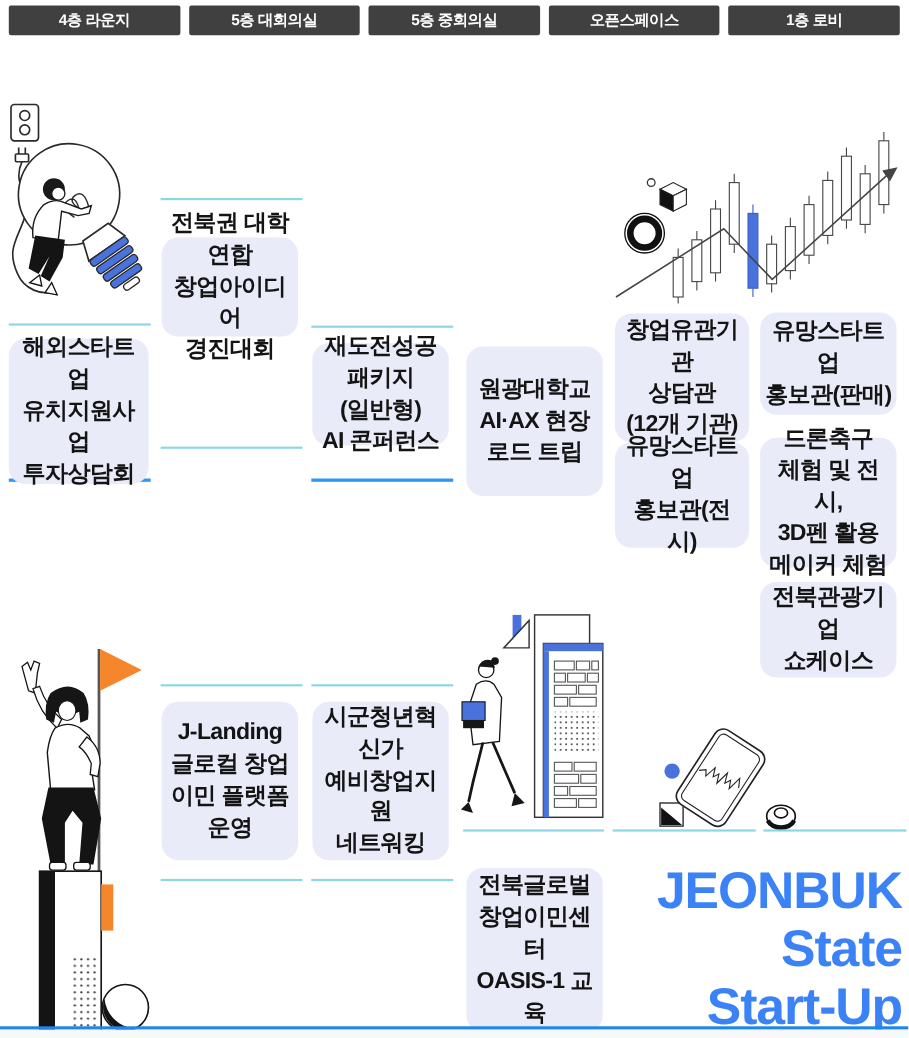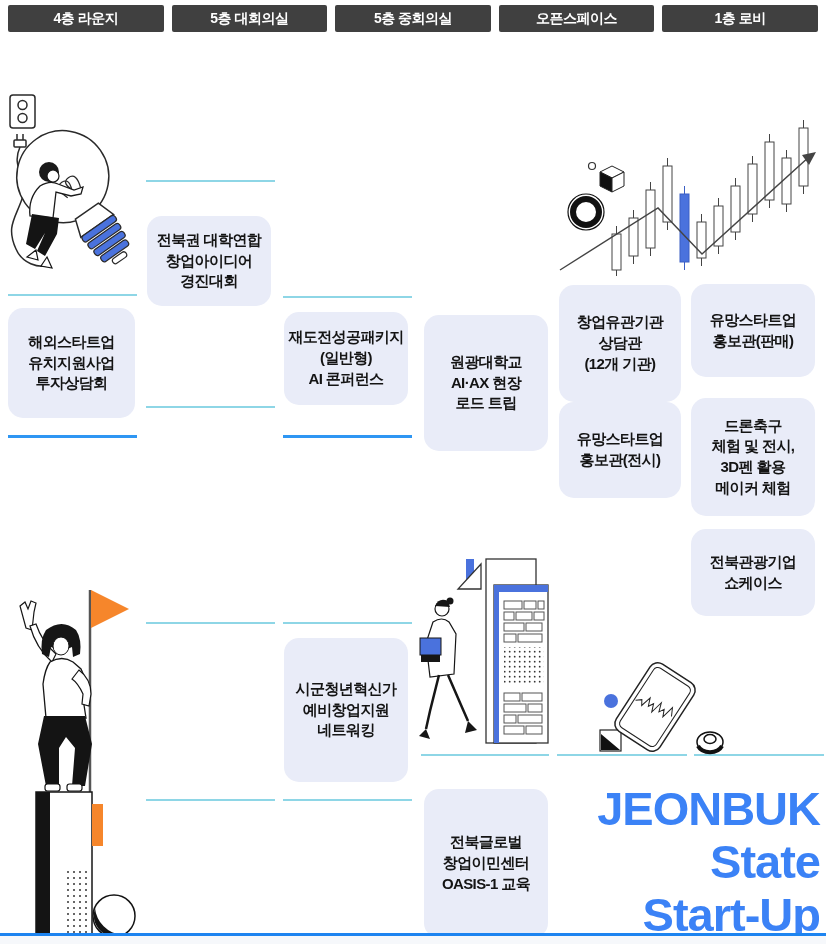--- a/index.html
+++ b/index.html
@@ -9,21 +9,21 @@
   
   .tabs{position:absolute;left:0;top:5px;width:826px;box-sizing:border-box;
         padding:0 8px;display:flex;gap:8px;}
   .tab{flex:1;height:27px;background:#404040;color:#ffffff;font-weight:bold;
        font-size:14px;letter-spacing:-0.5px;display:flex;align-items:center;
        justify-content:center;border-radius:2px;cursor:pointer;}
 
   
   .card{position:absolute;background:#e9ecf8;border-radius:15px;
         display:flex;align-items:center;justify-content:center;text-align:center;
-        font-size:15px;font-weight:bold;color:#141414;line-height:1.38;
+        font-size:21px;font-weight:bold;color:#141414;line-height:1.38;
         letter-spacing:-0.6px;white-space:pre-line;box-sizing:border-box;padding:4px;}
 
   
   .hline{position:absolute;height:2px;background:#8ed6e6;}
   .hline.thick{height:3px;background:#2e96f3;}
   .bottom-rule{position:absolute;left:0;top:933px;width:826px;height:3px;background:#1d84f0;}
   .footer-strip{position:absolute;left:0;top:936px;width:826px;height:8px;background:#f6f8fb;}
 
   
   .watermark{position:absolute;right:6px;top:782px;text-align:right;
@@ -54,21 +54,21 @@
   <div class="hline" style="left:283px;top:622px;width:129px;"></div>
   <div class="hline" style="left:146px;top:799px;width:129px;"></div>
   <div class="hline" style="left:283px;top:799px;width:129px;"></div>
   <div class="hline" style="left:421px;top:754px;width:128px;"></div>
   <div class="hline" style="left:557px;top:754px;width:130px;"></div>
   <div class="hline" style="left:694px;top:754px;width:130px;"></div>
 
   <div class="hline thick" style="left:8px;top:435px;width:129px;"></div>
   <div class="hline thick" style="left:283px;top:435px;width:129px;"></div>
 
-  <div class="card" style="left:8px;top:308px;width:127px;height:110px;">해외스타트업
+  <div class="card" style="left:8px;top:308px;width:127px;height:132px;">해외스타트업
 유치지원사업
 투자상담회</div>
   <div class="card" style="left:147px;top:216px;width:124px;height:90px;">전북권 대학연합
 창업아이디어
 경진대회</div>
   <div class="card" style="left:284px;top:312px;width:124px;height:93px;">재도전성공패키지
 (일반형)
 AI 콘퍼런스</div>
   <div class="card" style="left:424px;top:315px;width:124px;height:136px;">원광대학교
 AI·AX 현장
@@ -79,20 +79,23 @@
   <div class="card" style="left:691px;top:284px;width:124px;height:93px;">유망스타트업
 홍보관(판매)</div>
   <div class="card" style="left:559px;top:402px;width:122px;height:96px;">유망스타트업
 홍보관(전시)</div>
   <div class="card" style="left:691px;top:398px;width:124px;height:118px;">드론축구
 체험 및 전시,
 3D펜 활용
 메이커 체험</div>
   <div class="card" style="left:691px;top:529px;width:124px;height:87px;">전북관광기업
 쇼케이스</div>
+  <div class="card" style="left:147px;top:638px;width:124px;height:144px;">J-Landing
+글로컬 창업
+이민 플랫폼 운영</div>
   <div class="card" style="left:284px;top:638px;width:124px;height:144px;">시군청년혁신가
 예비창업지원
 네트워킹</div>
   <div class="card" style="left:424px;top:789px;width:124px;height:149px;">전북글로벌
 창업이민센터
 OASIS-1 교육</div>
 
   <div class="illus" style="left:2px;top:82px;">
     <svg width="145" height="215" viewBox="0 0 145 215">
       <g fill="none" stroke="#2a2a2a" stroke-width="1.5">

